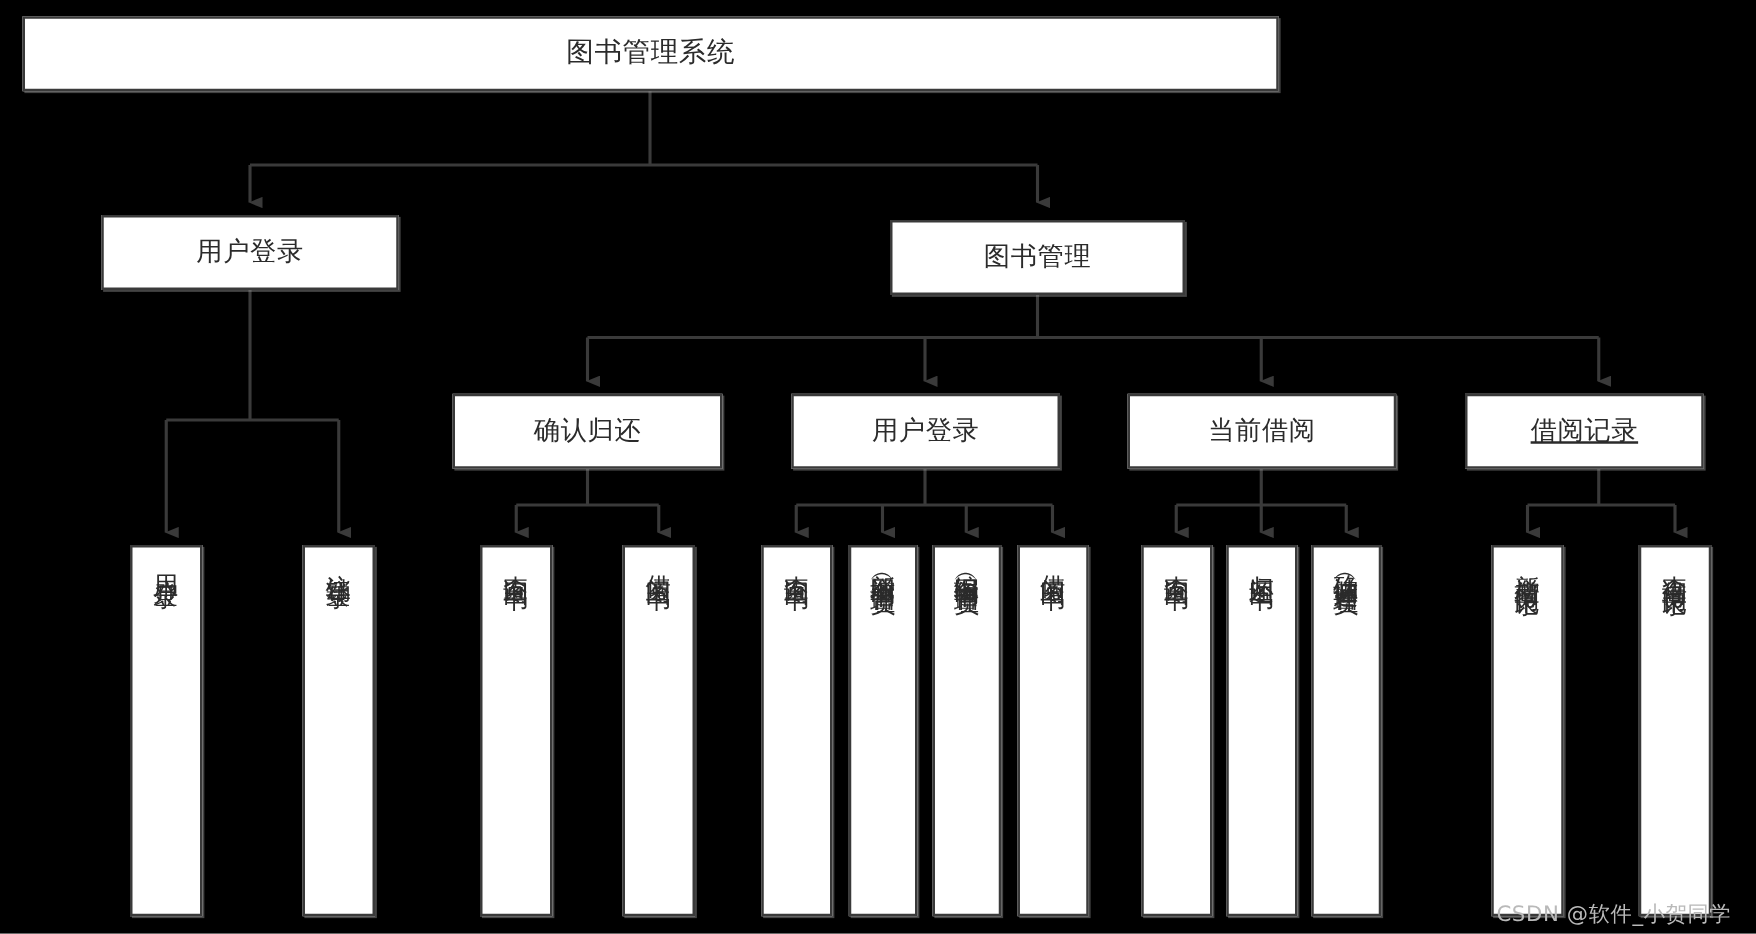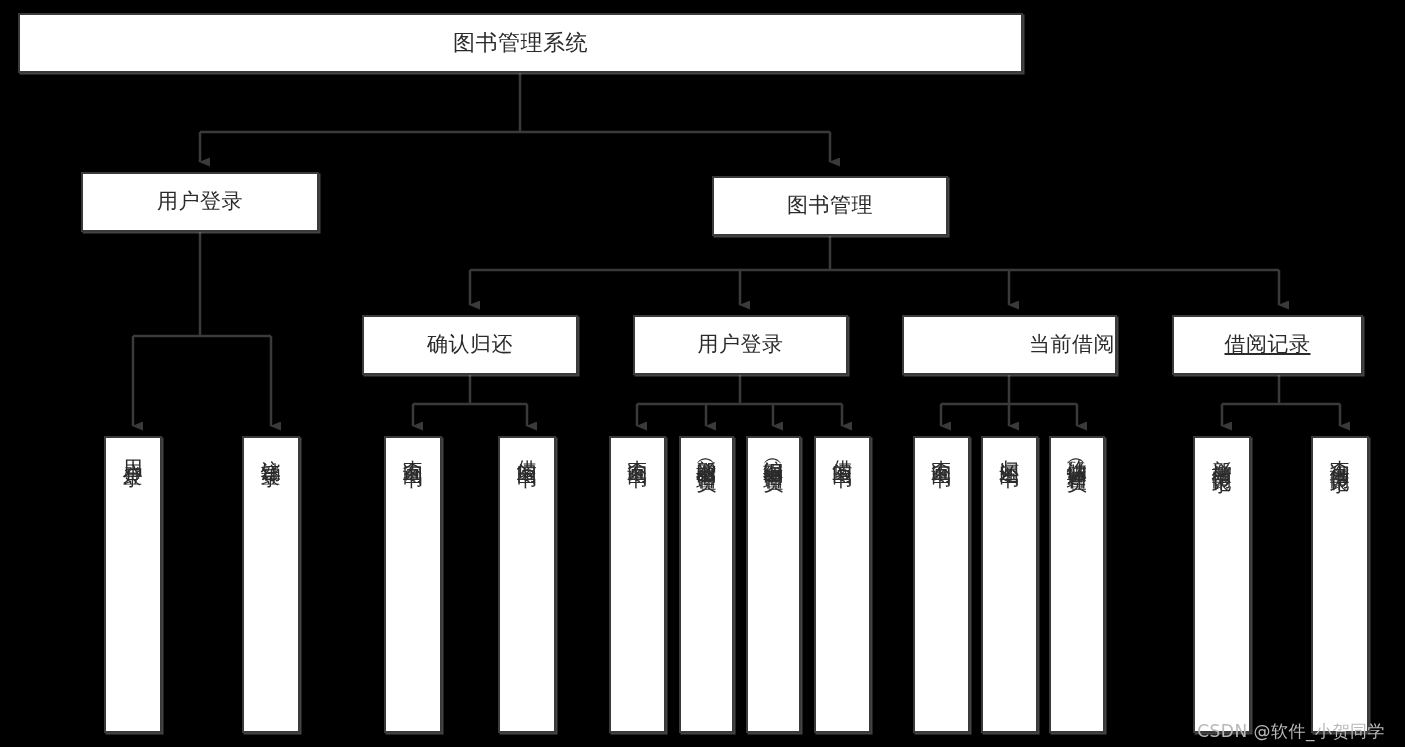--- a/index.html
+++ b/index.html
@@ -138,21 +138,21 @@
   <div class="node h" style="left:712px; top:176px; width:236px; height:60px;">
     <span class="lbl">图书管理</span>
   </div>
 
   <div class="node h" style="left:362px; top:315px; width:216px; height:60px;">
     <span class="lbl">确认归还</span>
   </div>
   <div class="node h" style="left:633px; top:315px; width:215px; height:60px;">
     <span class="lbl">用户登录</span>
   </div>
-  <div class="node h" style="left:902px; top:315px; width:215px; height:60px;justify-content:flex-end;">
+  <div class="node h" style="left:902px; top:315px; width:215px; height:60px;">
     <span class="lbl">当前借阅</span>
   </div>
   <div class="node h" style="left:1172px; top:315px; width:191px; height:60px;text-decoration:underline;">
     <span class="lbl">借阅记录</span>
   </div>
 
   <div class="node v" style="left:104px; top:436px; width:58px; height:297px;">
     <span class="lbl">用户登录</span>
   </div>
   <div class="node v" style="left:242px; top:436px; width:58px; height:297px;">

